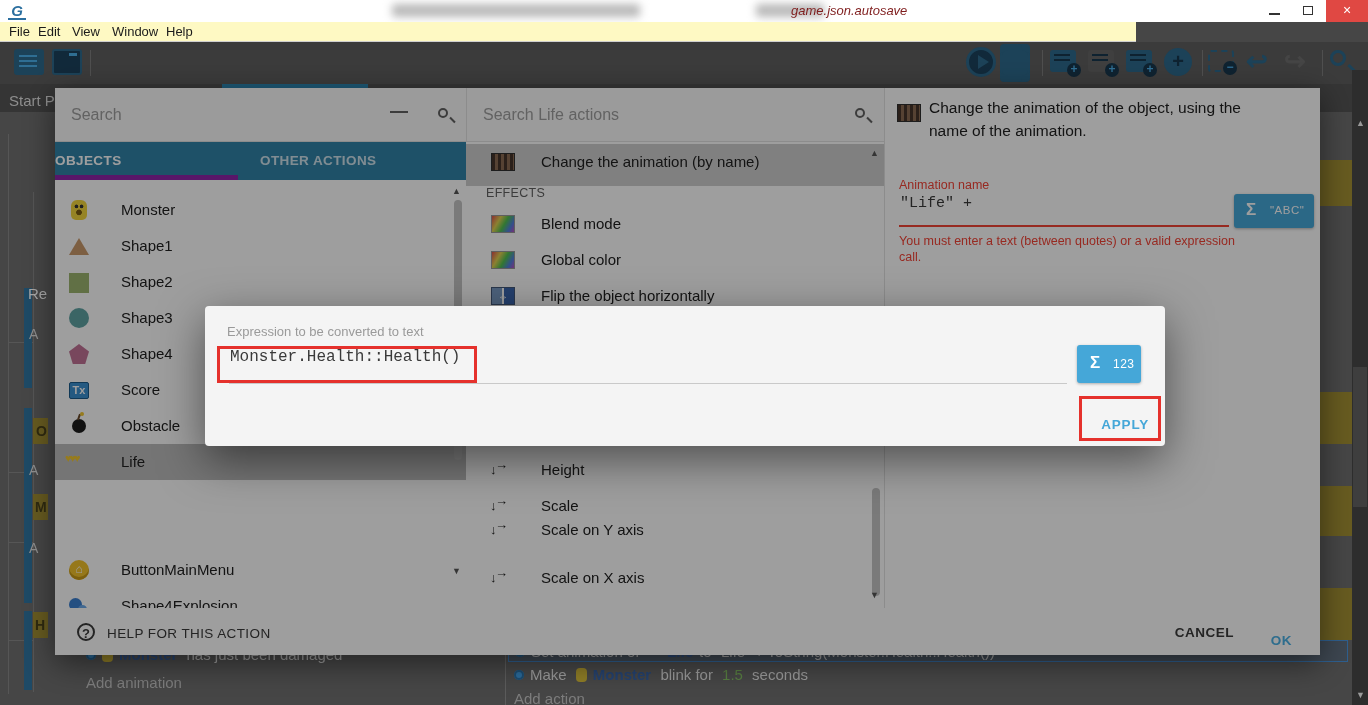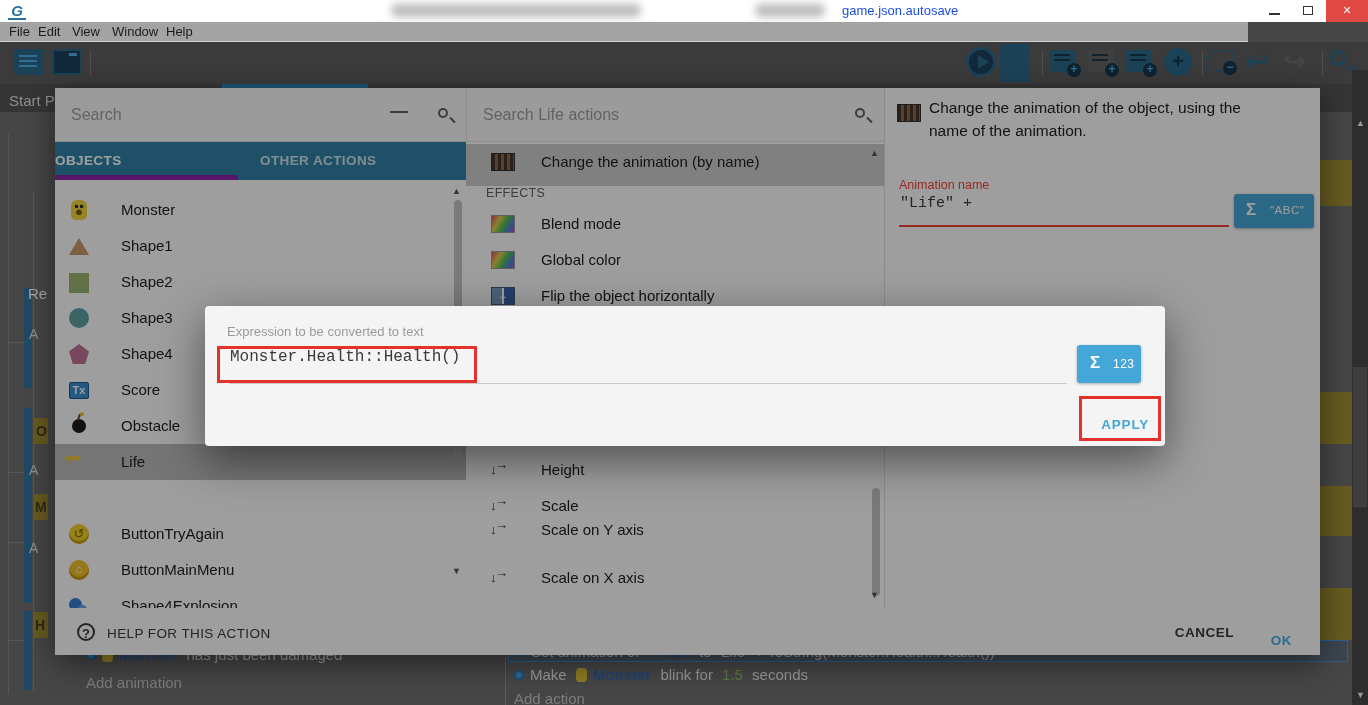--- a/index.html
+++ b/index.html
@@ -6,30 +6,30 @@
   html,body { width:1368px; height:705px; overflow:hidden; }
   body { font-family:"Liberation Sans", sans-serif; }
   .screen { position:relative; width:1368px; height:705px; background:#464646; overflow:hidden; }
 
   
   .titlebar { position:absolute; left:0; top:0; width:1368px; height:22px; background:#ffffff; z-index:60; }
   .gd-logo { position:absolute; left:8px; top:2px; width:18px; height:18px; color:#2b6f9f; font-weight:bold; font-style:italic; font-size:15px; line-height:18px; text-align:center; border-bottom:2px solid #2b6f9f; }
   .blur-blob { position:absolute; top:4px; height:13px; background:#b9b9b9; border-radius:3px; filter:blur(4px); }
   .blob1 { left:392px; width:248px; }
   .blob2 { left:756px; width:68px; }
-  .win-title { position:absolute; left:842px; top:3px; font-size:13px; color:#1d4ed8; }
+  .win-title { position:absolute; left:791px; top:3px; font-size:13px; color:#7f1d1d;font-style:italic; }
   .win-btn { position:absolute; top:0; height:22px; text-align:center; cursor:default; }
   .btn-min { left:1258px; width:34px; }
   .btn-min i { position:absolute; left:11px; top:13px; width:11px; height:2px; background:#333; }
   .btn-max { left:1292px; width:34px; }
   .btn-max i { position:absolute; left:11px; top:6px; width:10px; height:9px; border:1px solid #333; }
   .btn-close { left:1326px; width:42px; background:#e04843; color:#fff; font-size:14px; line-height:21px; }
 
   
-  .menubar { position:absolute; left:0; top:22px; width:1248px; height:20px; background:#a3a3a3; border-bottom:1px solid #cfcfcf; z-index:60;text-align:center; }
+  .menubar { position:absolute; left:0; top:22px; width:1136px; height:20px; background:#fef9c3; border-bottom:1px solid #cfcfcf; z-index:60;text-align:center; }
   .menu-item { position:absolute; top:2px; font-size:13px; color:#1b1b1b; }
 
   
   .bg { position:absolute; left:0; top:42px; width:1368px; height:663px; z-index:1; }
   .bg * { position:absolute; }
   .toolbar { left:0; top:0; width:1368px; height:42px; background:#3b3b3b; }
   .tabstrip { left:0; top:42px; width:1368px; height:28px; background:#353535; }
   .tab-indicator { left:222px; top:42px; width:146px; height:5px; background:#1d5875; }
   .starttab { left:9px; top:50px; font-size:15px; color:#8f8f8f; white-space:nowrap; }
   .sheet { left:0; top:70px; width:1368px; height:593px; background:#464646; }
@@ -353,24 +353,20 @@
         <span class="oicon icon-bomb">
             <i></i>
             <em></em>
           </span>
         <span class="lbl">Obstacle</span>
         </div>
       <div class="orow selected" style="top:264px">
         <span class="oicon icon-hearts"></span>
         <span class="lbl">Life</span>
         </div>
-      <div class="orow" style="top:336px">
-        <span class="oicon icon-btn-restart"></span>
-        <span class="lbl">ButtonTryAgain</span>
-        </div>
       <div class="orow" style="top:372px">
         <span class="oicon icon-btn-home"></span>
         <span class="lbl">ButtonMainMenu</span>
         </div>
       <div class="orow" style="top:408px">
         <span class="oicon icon-explosion">
             <i></i>
             <em></em>
           </span>
         <span class="lbl">Shape4Explosion</span>
@@ -428,20 +424,21 @@
       <span class="lthumb" style="left:406px; top:346px; height:108px"></span>
       <i class="list-scroll-arrow" style="left:404px; top:448px">▼</i>
     </div>
 
     <div class="detail">
       <span class="aicon icon-film desc-icon"></span>
       <div class="desc-text">Change the animation of the object, using the name of the animation.</div>
       <div class="field-label">Animation name</div>
       <div class="field-value">"Life" +</div>
       <div class="field-underline"></div>
+      <div class="field-error">You must enter a text (between quotes) or a valid expression call.</div>
     </div>
     <div class="sigma-btn sigma-abc">
       <span class="sigma-glyph">Σ</span>
       <span class="sigma-sub">"ABC"</span>
     </div>
 
     <div class="dfooter">
       <span class="help-circle">?</span>
       <span class="help-text">HELP FOR THIS ACTION</span>
       <span class="cancel-btn">CANCEL</span>

